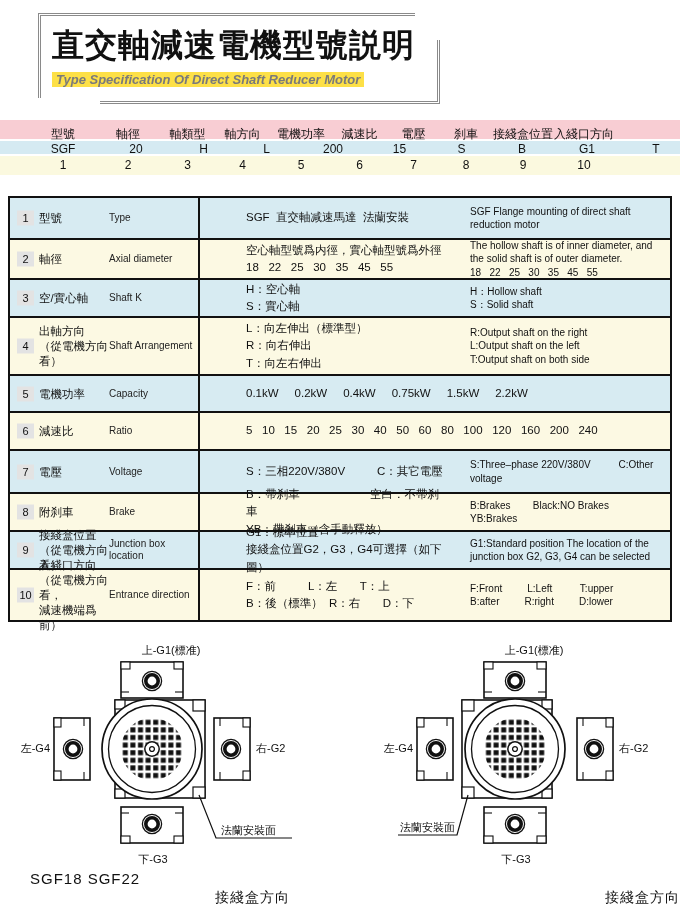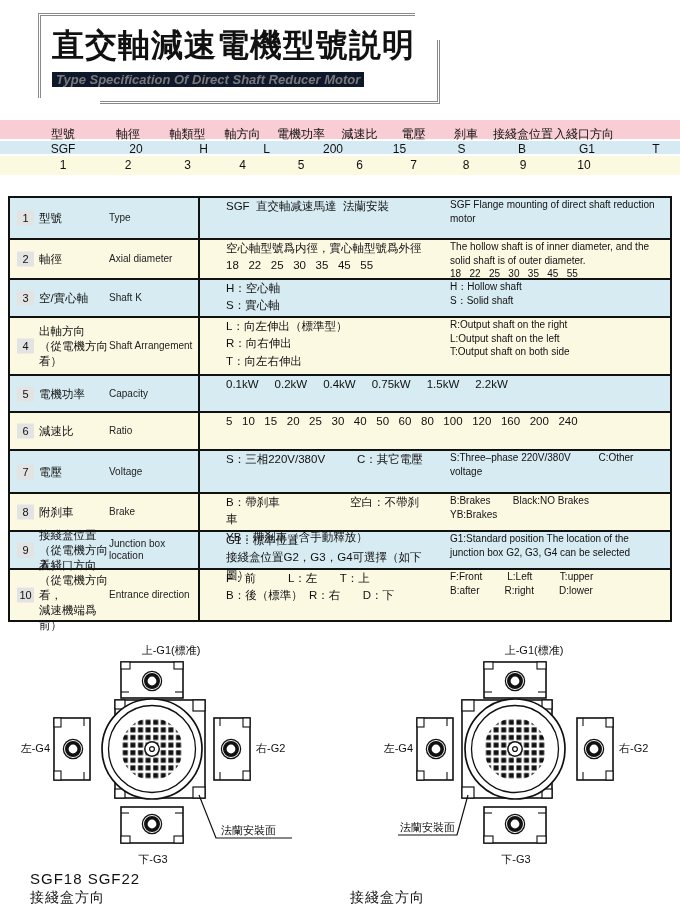--- a/index.html
+++ b/index.html
@@ -7,21 +7,21 @@
         font-family:"Liberation Sans","DejaVu Sans",sans-serif;color:#111;border-radius:9px;}
 
   
   .frameA{position:absolute;left:38px;top:13px;width:374px;height:82px;
           border-top:3px double #8a8a8a;border-left:3px double #8a8a8a;}
   .frameB{position:absolute;left:100px;top:40px;width:337px;height:61px;
           border-right:3px double #8a8a8a;border-bottom:3px double #8a8a8a;}
   .title{position:absolute;left:46px;top:22px;font-size:32px;font-weight:bold;
          letter-spacing:1px;color:#111;background:#fff;padding:2px 6px;white-space:nowrap;}
   .subtitle{position:absolute;left:52px;top:72px;font-size:13px;font-style:italic;
-            font-weight:bold;color:#7a7a7a;background:#0f172a;padding:0 4px;white-space:nowrap;}
+            font-weight:bold;color:#7a7a7a;background:#fde047;padding:0 4px;white-space:nowrap;}
 
   
   .code-table{position:absolute;left:0;top:120px;width:680px;}
   .ct-row{display:grid;grid-template-columns:66px 64px 55px 55px 62px 55px 53px 52px 62px 60px;
           padding-left:30px;box-sizing:border-box;}
   .ct-cell{text-align:center;font-size:12px;}
   .ct-pink{background:#F8CDD3;height:21px;border-bottom:2px solid #fff;
            align-items:end;padding-top:6px;}
   .ct-blue{background:#D5EAF2;height:15px;border-bottom:2px solid #fff;padding-top:1px;gap:8px;}
   .ct-yellow{background:#FBF9DF;height:19px;padding-top:2px;}
@@ -35,34 +35,34 @@
   .r1{height:42px}.r2{height:40px}.r3{height:38px}.r4{height:58px}.r5{height:37px}
   .r6{height:38px}.r7{height:43px}.r8{height:38px}.r9{height:38px}.r10{height:50px}
   .label-cell{position:relative;width:190px;flex:none;border-right:2px solid #111;box-sizing:border-box;}
   .badge{position:absolute;left:7px;top:50%;transform:translateY(-50%);
          background:#E3E3E3;min-width:13px;text-align:center;font-size:11px;
          padding:1px 2px;line-height:13px;}
   .lzh{position:absolute;left:29px;top:50%;transform:translateY(-50%);width:72px;
        font-size:11.5px;line-height:1.3;white-space:pre-wrap;}
   .len{position:absolute;left:99px;top:50%;transform:translateY(-50%);width:90px;
        font-size:10px;line-height:1.2;color:#222;}
-  .content-cell{flex:1;display:flex;box-sizing:border-box;}
+  .content-cell{flex:1;display:flex;align-items:center;box-sizing:border-box;margin-left:20px;}
   .c-zh{width:230px;flex:none;padding-left:26px;font-size:11.5px;line-height:1.5;
         white-space:pre-wrap;box-sizing:border-box;}
   .c-en{flex:1;padding-left:20px;padding-right:12px;font-size:10px;line-height:1.35;
         white-space:pre-wrap;box-sizing:border-box;}
   .span-row .c-zh{width:auto;flex:1;}
 
   
   .diag-svg{position:absolute;top:638px;width:340px;height:232px;}
   .dsvg-left{left:0;}
   .dsvg-right{left:340px;}
   svg text{font-family:"Liberation Sans","DejaVu Sans",sans-serif;font-size:11px;fill:#111;}
   .caption-models{position:absolute;top:870px;font-size:15px;text-align:left;letter-spacing:1px;}
-  .caption-dir{position:absolute;top:889px;font-size:14px;text-align:left;letter-spacing:1px;}
+  .caption-dir{position:absolute;top:889px;font-size:14px;text-align:right;letter-spacing:1px;}
   .cap-left{left:30px;width:260px;}
   .cap-right{left:350px;width:330px;}
 </style>
 </head>
 <body>
 
 <div class="page">
 
   <div class="frameA"></div>
   <div class="frameB"></div>

